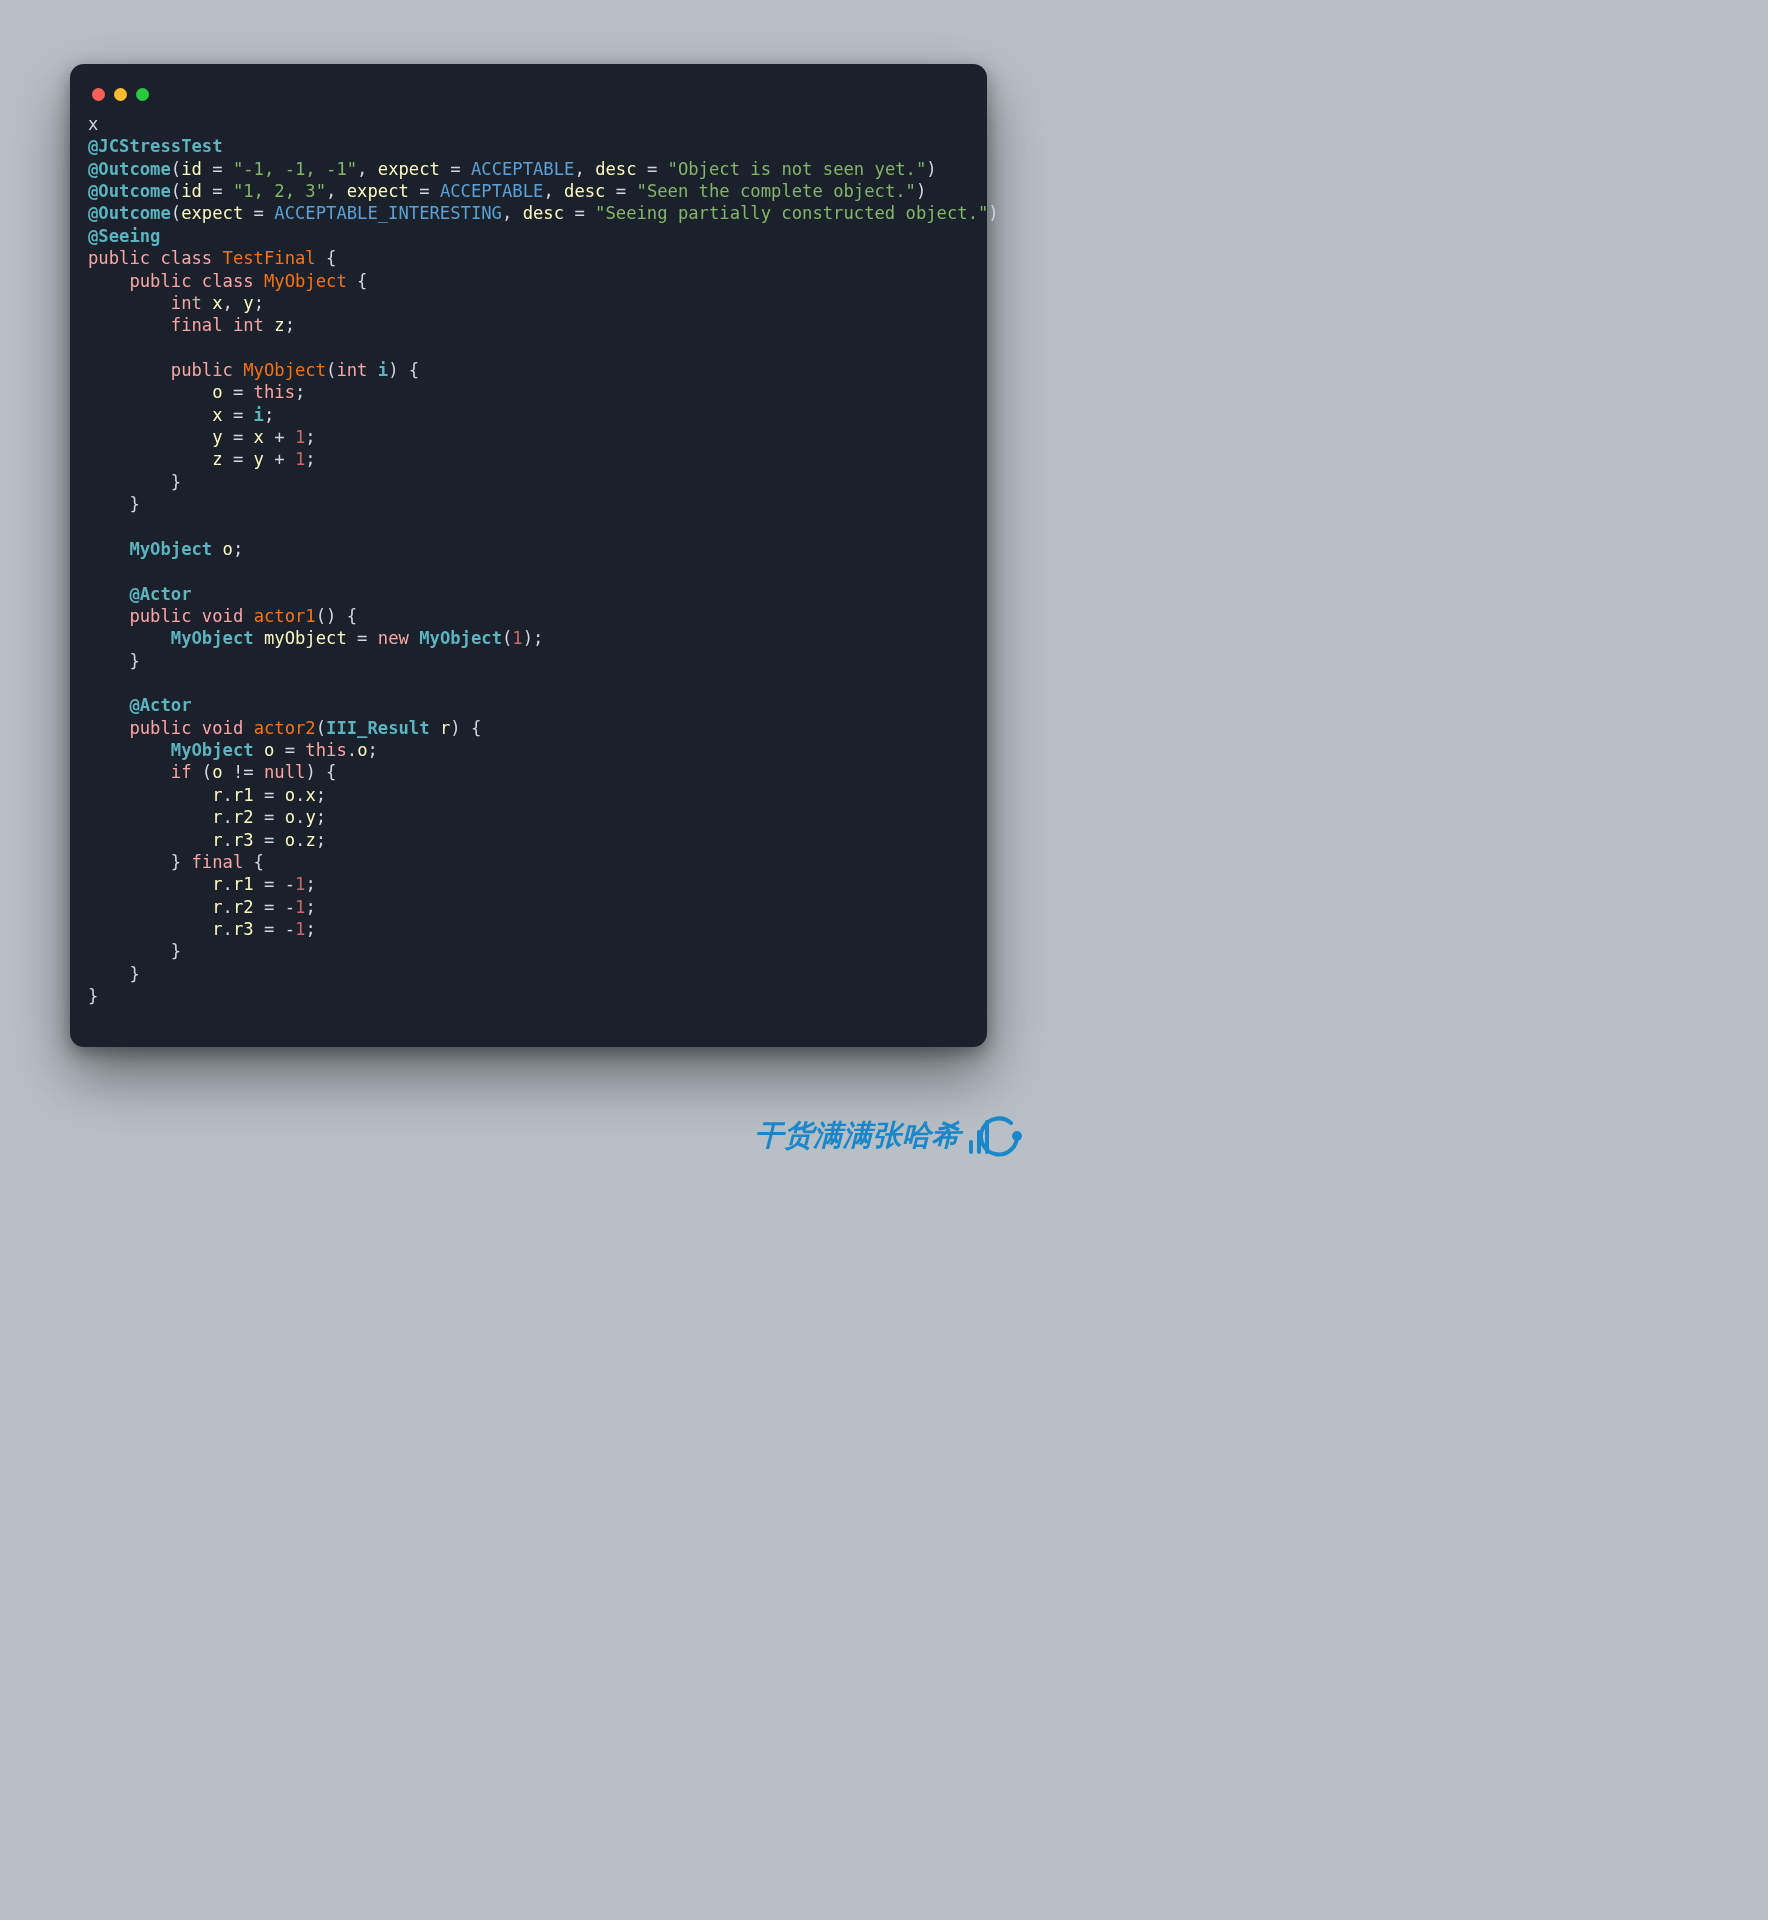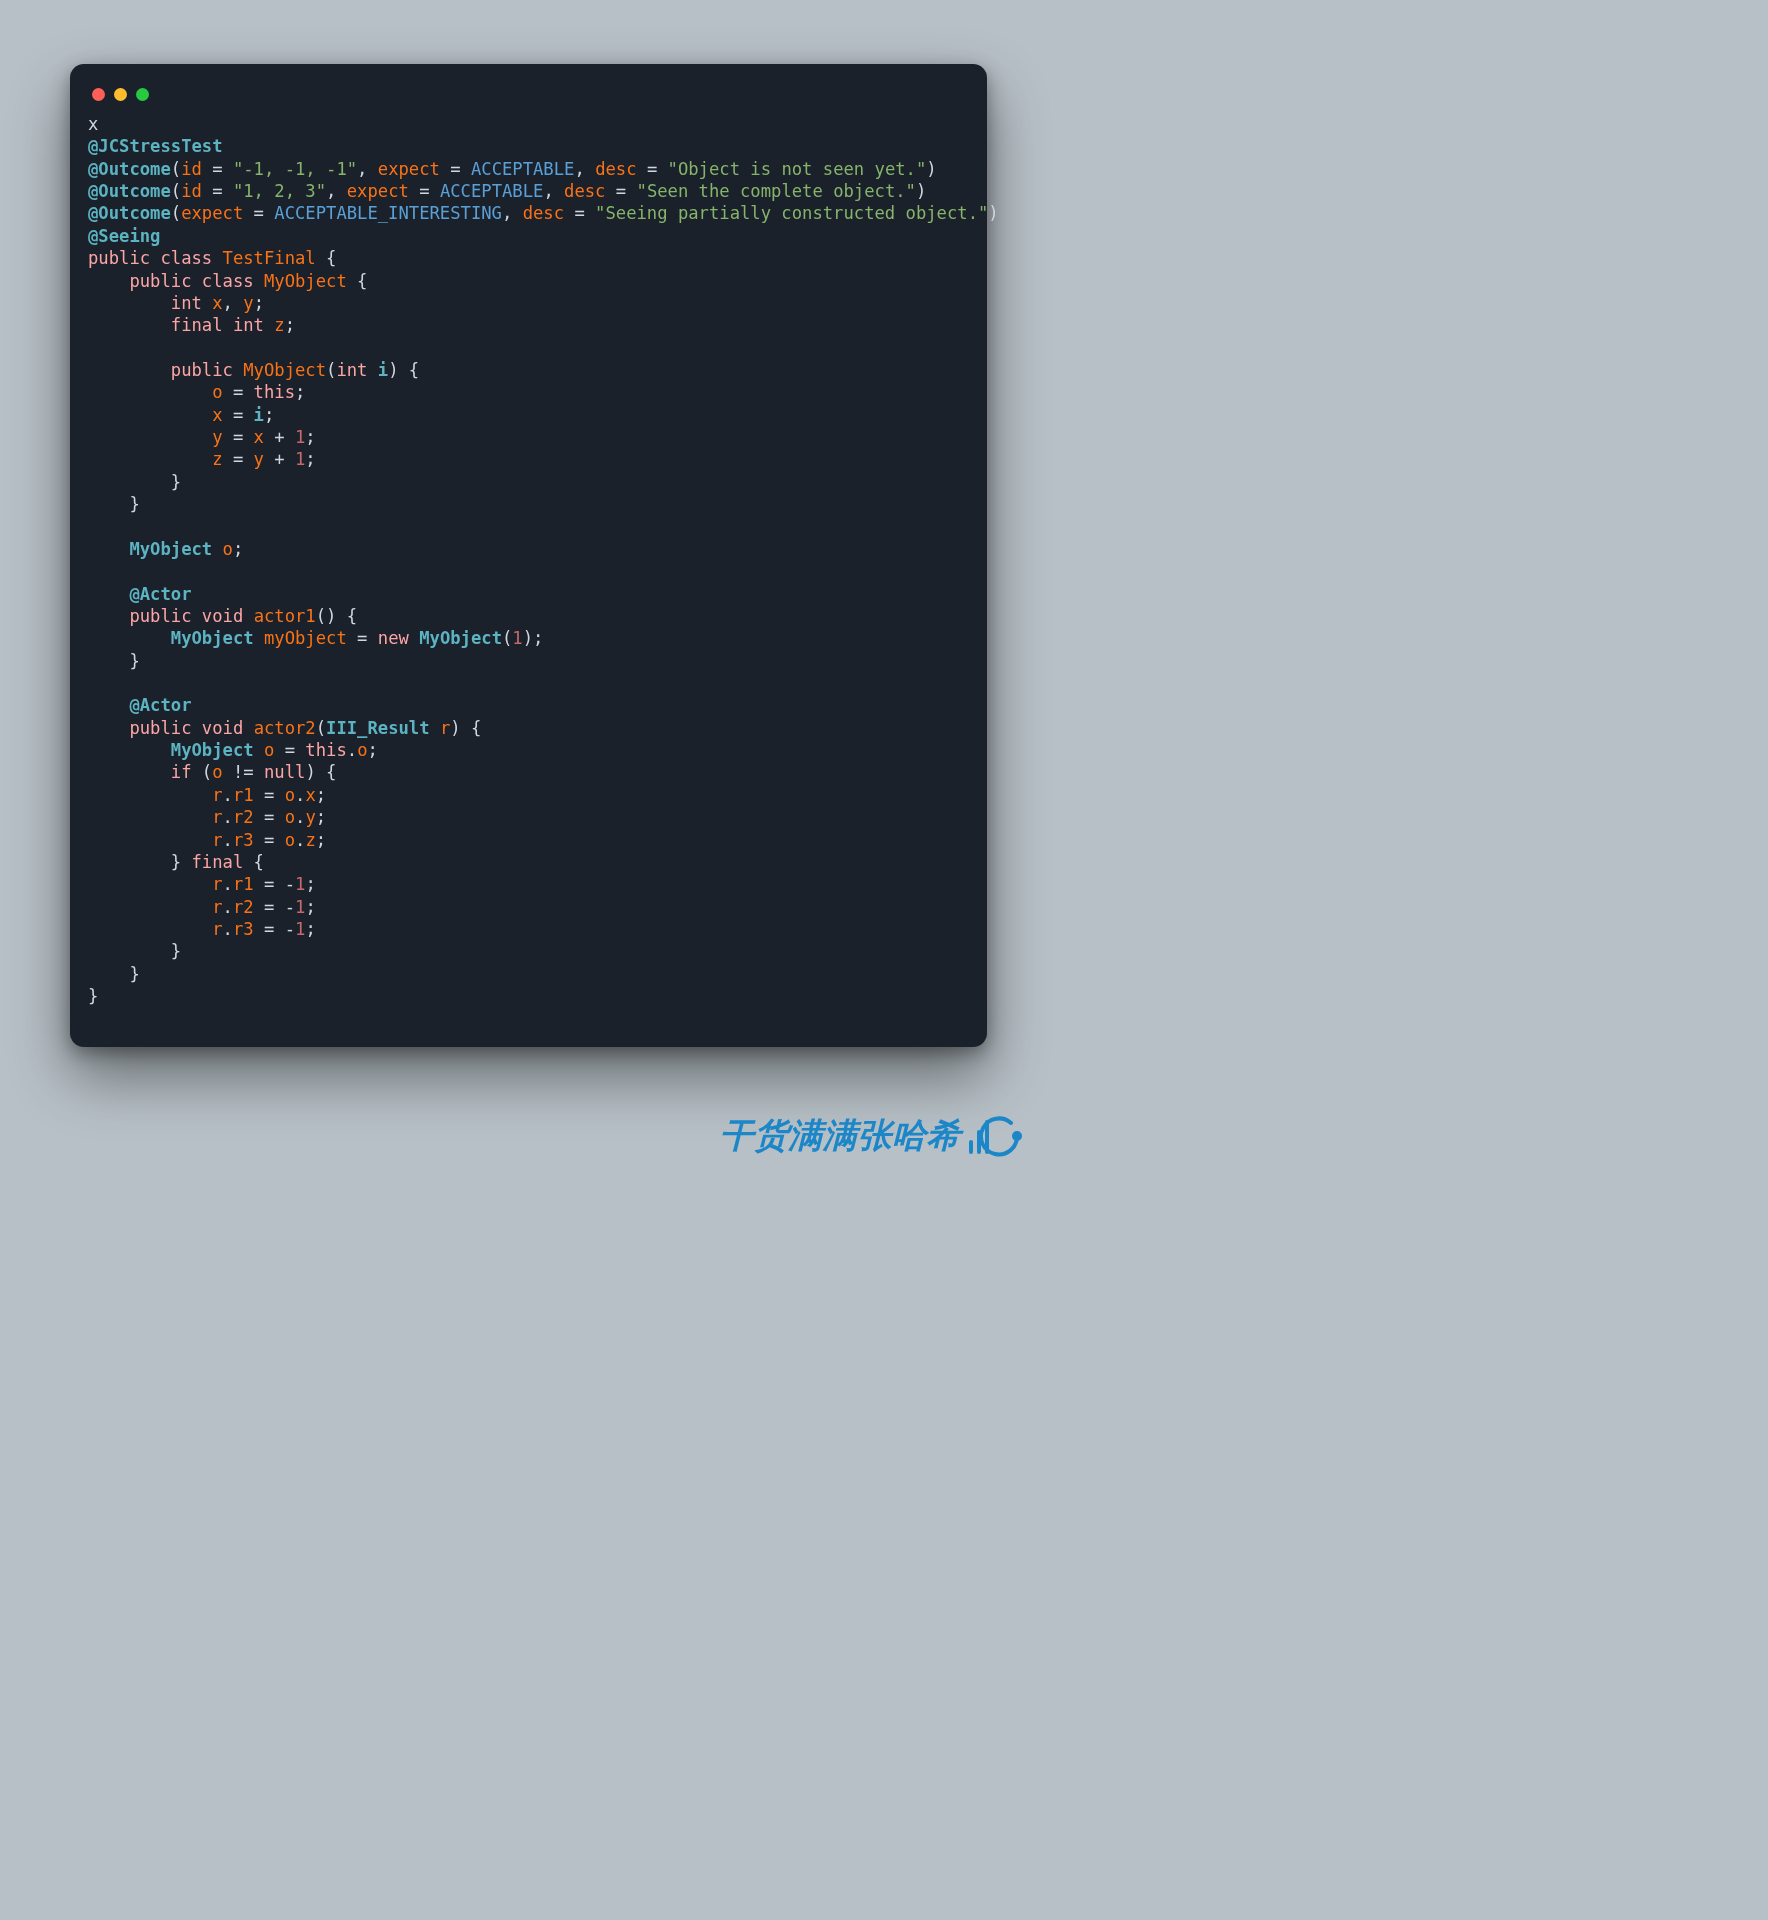--- a/index.html
+++ b/index.html
@@ -42,36 +42,36 @@
     white-space: pre;
     font-family: inherit;
   }
   pre.code span { font-family: inherit; }
 
   
   .tk-plain   { color: #cfd6df; }
   .tk-ann     { color: #5cb3c1; font-weight: bold; }  
   .tk-key     { color: #fca5a5; }  
   .tk-str     { color: #86b46a; }  
-  .tk-param   { color: #f97316; }  
+  .tk-param   { color: #fef9c3; }  
   .tk-const   { color: #5aa0d6; }  
   .tk-method  { color: #f97316; }  
   .tk-num     { color: #c66a6a; }  
 
   .watermark {
     position: absolute;
     right: 20px;
     bottom: 14px;
     display: flex;
     align-items: center;
     gap: 6px;
   }
   .watermark .txt {
     font-family: Liberation Mono, monospace;
-    font-size: 34px;
+    font-size: 29px;
     font-weight: 600;
     font-style: italic;
     color: #1b86c8;
     letter-spacing: 0.5px;
   }
   .watermark svg { display: block; }
 </style>
 </head>
 <body>
 

